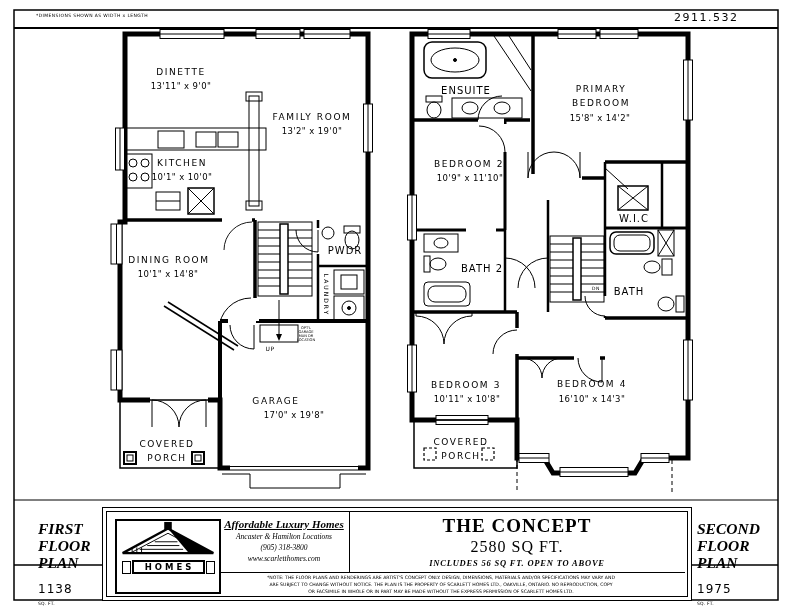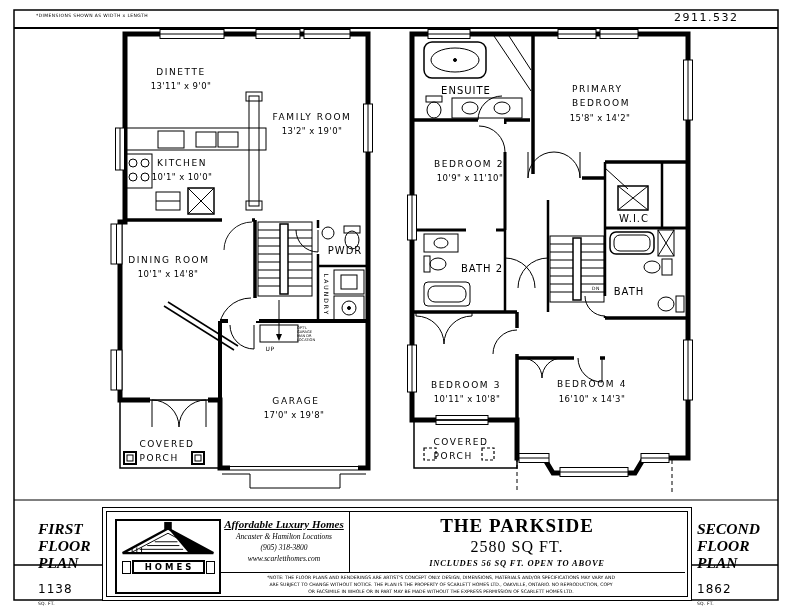--- a/index.html
+++ b/index.html
@@ -1,20 +1,20 @@
 <!DOCTYPE html>
 <html><head>
 <meta charset="utf-8">
 <style>
   html,body{margin:0;padding:0;}
   body{width:792px;height:612px;background:#fff;position:relative;overflow:hidden;
        font-family:"DejaVu Sans",sans-serif;color:#000;}
   #sheet{position:absolute;inset:0;}
   svg.plan{position:absolute;left:0;top:0;}
-  .lbl{position:absolute;transform:translate(-50%,-50%);white-space:nowrap;color:#000;}
+  .lbl{position:absolute;transform:translate(-50%,-50%);text-align:center;white-space:nowrap;color:#000;}
   .pre{white-space:pre-line;}
   .room{font-size:9px;letter-spacing:1.6px;line-height:14px;}
   .dims{font-size:8.5px;letter-spacing:.4px;}
   .small{font-size:10px;letter-spacing:1px;}
   .tiny{font-size:6px;letter-spacing:.5px;}
   .micro{font-size:3.6px;letter-spacing:0;line-height:1.15;}
   .vert{writing-mode:vertical-rl;text-orientation:mixed;font-size:6px;letter-spacing:2px;}
   .note-tl{position:absolute;left:36px;top:13px;font-size:4.5px;letter-spacing:.4px;}
   .plan-num{position:absolute;left:674px;top:11px;font-size:11px;letter-spacing:1.5px;}
   .plan-title{position:absolute;font-family:"Liberation Serif",serif;font-style:italic;font-weight:bold;
@@ -301,21 +301,21 @@
   <div class="lbl dims" style="left:182px;top:177px;">10'1" x 10'0"</div>
   <div class="lbl room" style="left:169px;top:260px;">DINING ROOM</div>
   <div class="lbl dims" style="left:168px;top:274px;">10'1" x 14'8"</div>
   <div class="lbl small" style="left:345px;top:250px;">PWDR</div>
   <div class="lbl vert" style="left:326px;top:295px;">LAUNDRY</div>
   <div class="lbl tiny" style="left:270px;top:348px;">UP</div>
   <div class="lbl micro pre" style="left:306px;top:334px;">OPT'L
 GARAGE
 MAN DR
 LOCATION</div>
-  <div class="lbl room" style="left:296px;top:401px;">GARAGE</div>
+  <div class="lbl room" style="left:276px;top:401px;">GARAGE</div>
   <div class="lbl dims" style="left:294px;top:415px;">17'0" x 19'8"</div>
   <div class="lbl room pre" style="left:167px;top:451px;">COVERED
 PORCH</div>
 
   <div class="lbl small" style="left:466px;top:90px;">ENSUITE</div>
   <div class="lbl room pre" style="left:601px;top:96px;">PRIMARY
 BEDROOM</div>
   <div class="lbl dims" style="left:600px;top:118px;">15'8" x 14'2"</div>
   <div class="lbl room" style="left:469px;top:164px;">BEDROOM 2</div>
   <div class="lbl dims" style="left:470px;top:178px;">10'9" x 11'10"</div>
@@ -337,21 +337,21 @@
     <div class="plan-area">
       <span>1138</span>
       <span class="unit">SQ. FT.</span>
     </div>
   </div>
   <div class="plan-title" style="left:697px;top:503px;">
     <span class="pre">SECOND
 FLOOR
 PLAN</span>
     <div class="plan-area">
-      <span>1862</span>
+      <span>1975</span>
       <span class="unit">SQ. FT.</span>
     </div>
   </div>
 
   <div class="tb">
     <div class="tb-inner">
       <div class="logo-box">
         <svg width="96" height="34" viewBox="0 0 100 36">
           <rect x="46" y="1" width="8" height="12" fill="#000"></rect>
           <path d="M2 34 L50 8 L98 34 Z" fill="#fff" stroke="#000" stroke-width="2.5"></path>
@@ -373,21 +373,21 @@
         </div>
       </div>
       <div class="tb-contact">
         <div class="tagline">Affordable Luxury Homes</div>
         <div class="contact-line">Ancaster &amp; Hamilton Locations</div>
         <div class="contact-line">(905) 318-3800</div>
         <div class="contact-line">www.scarletthomes.com</div>
       </div>
       <div class="tb-vdiv"></div>
       <div class="tb-model">
-        <div class="model-name">THE PARKSIDE</div>
+        <div class="model-name">THE CONCEPT</div>
         <div class="model-area">2580 SQ FT.</div>
         <div class="model-note">INCLUDES 56 SQ FT. OPEN TO ABOVE</div>
       </div>
       <div class="tb-hdiv"></div>
       <div class="tb-disclaimer">*NOTE: THE FLOOR PLANS AND RENDERINGS ARE ARTIST'S CONCEPT ONLY. DESIGN, DIMENSIONS, MATERIALS AND/OR SPECIFICATIONS MAY VARY AND ARE SUBJECT TO CHANGE WITHOUT NOTICE. THE PLAN IS THE PROPERTY OF SCARLETT HOMES LTD., OAKVILLE, ONTARIO. NO REPRODUCTION, COPY OR FACSIMILE IN WHOLE OR IN PART MAY BE MADE WITHOUT THE EXPRESS PERMISSION OF SCARLETT HOMES LTD.</div>
     </div>
   </div>
 
 </div>
 

